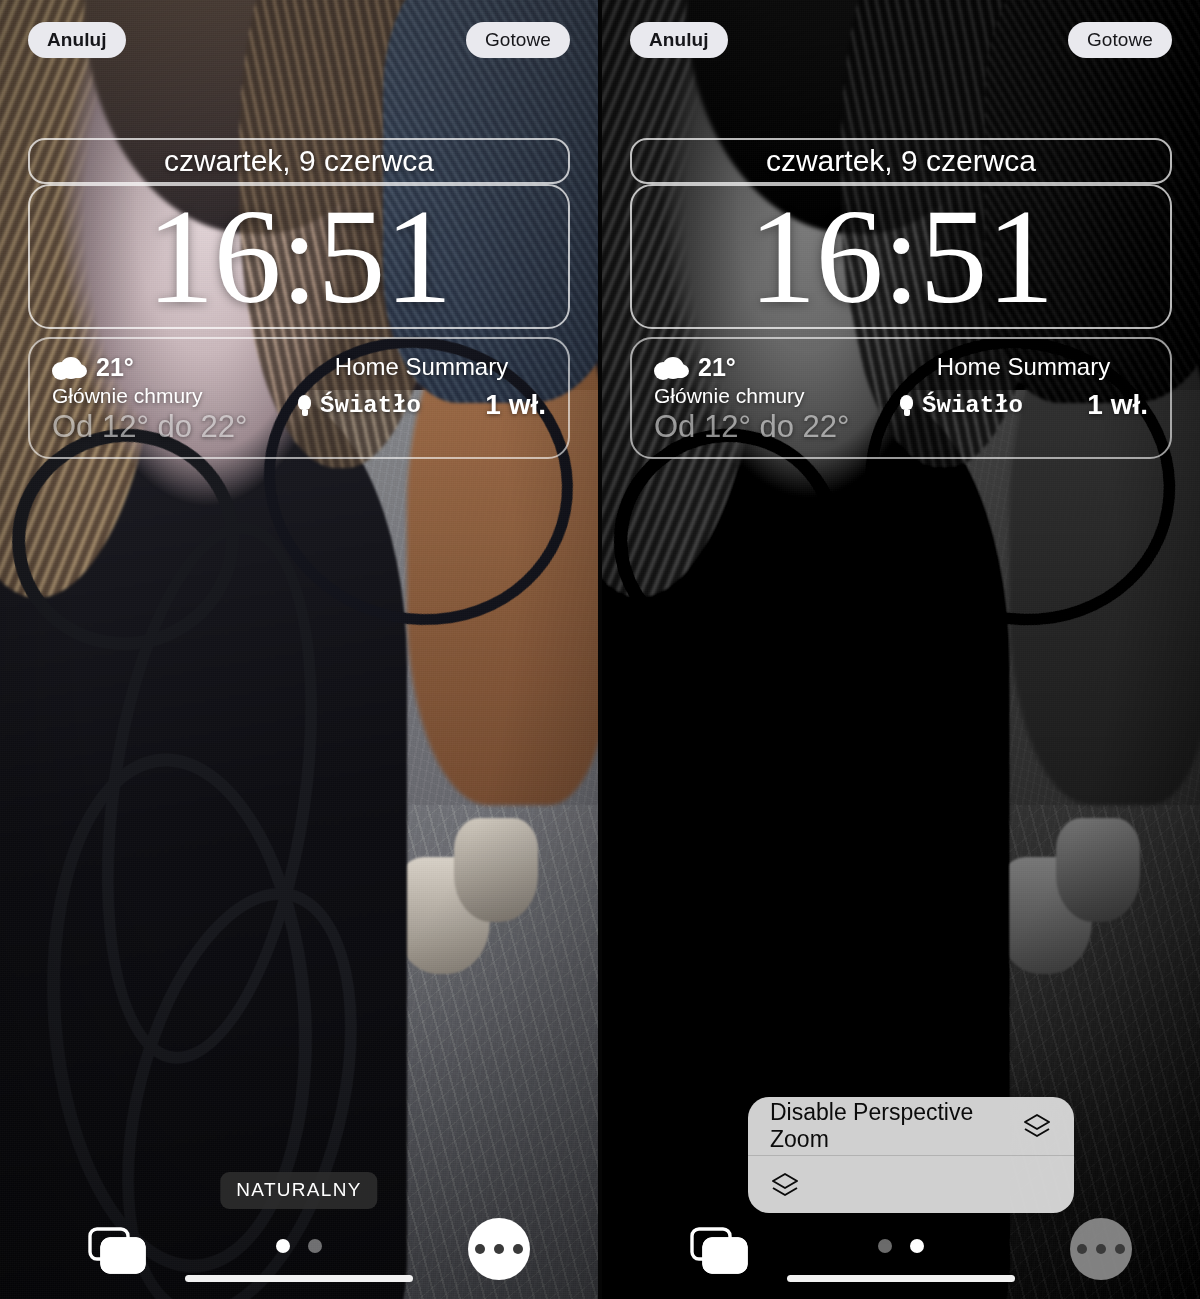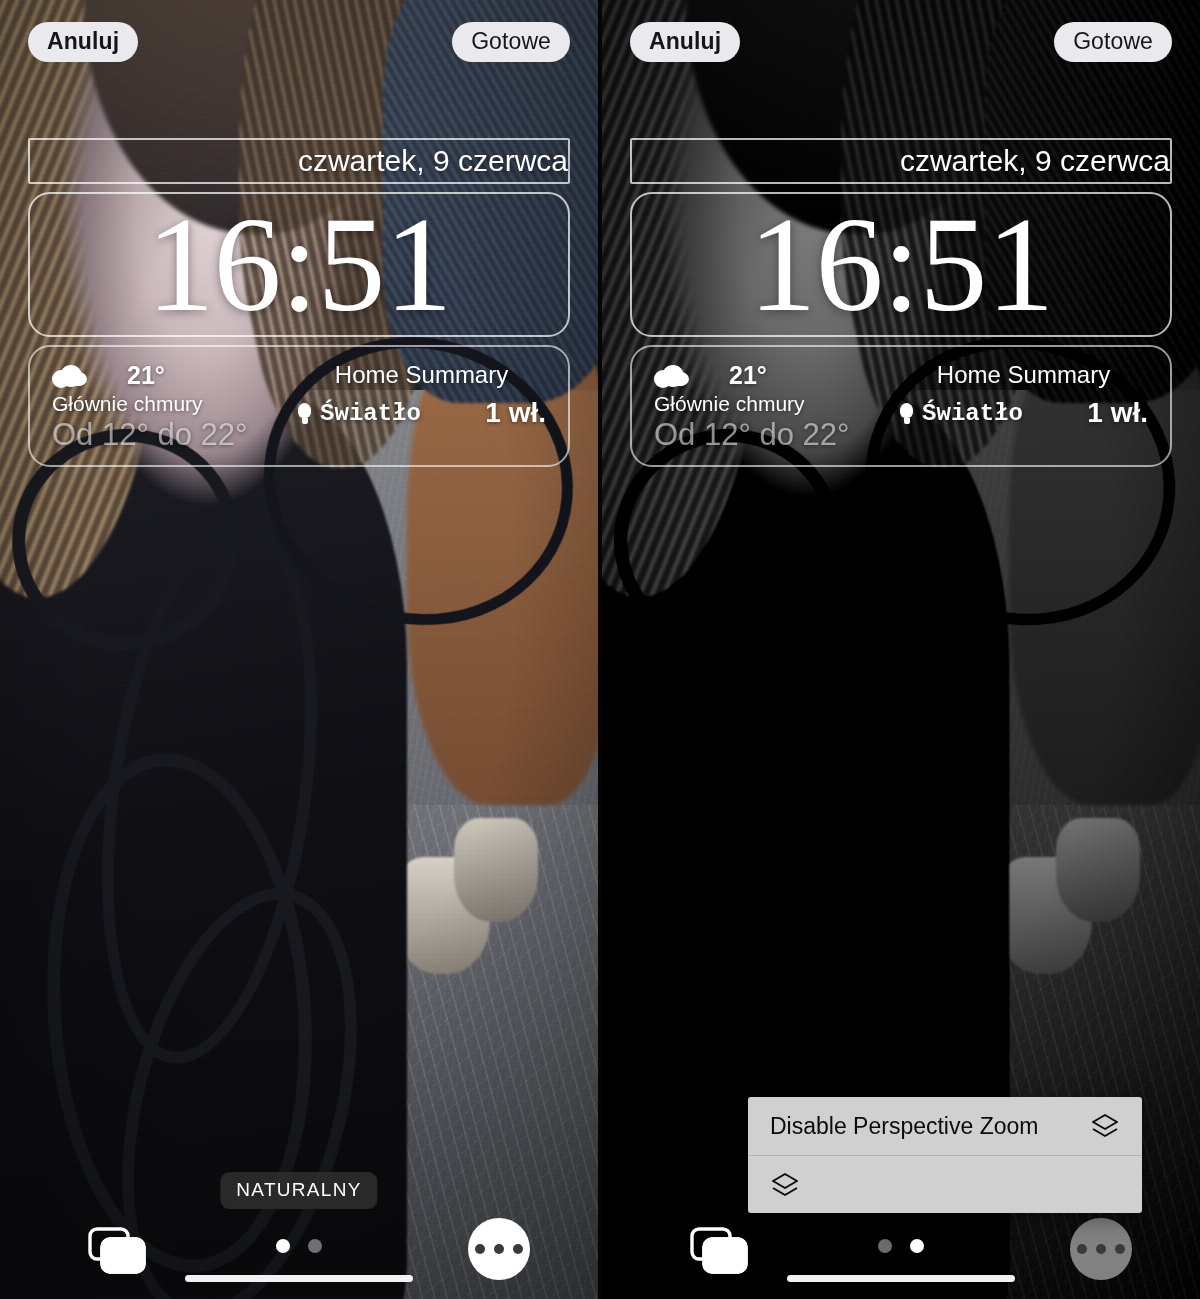--- a/index.html
+++ b/index.html
@@ -147,40 +147,39 @@
     position:absolute; top:22px; left:0; right:0;
     display:flex; justify-content:space-between; align-items:center;
     padding:0 28px;
     z-index:20;
   }
   .pill {
     background:#e9e9ee;
     color:#16161a;
     border-radius:20px;
     padding:8px 19px 9px;
-    font-size:23px;
+    font-size:19px;
     font-weight:700;
     line-height:1;
     letter-spacing:.1px;
   }
   .pill.done { font-weight:400; }
 
   
   .lockwrap { position:absolute; left:28px; right:28px; top:138px; z-index:15; }
   .datebox {
     border:2px solid rgba(255,255,255,.72);
-    border-radius:2px;
+    border-radius:17px;
     height:46px;
-    display:flex; align-items:center; justify-content:flex-end;
+    display:flex; align-items:center; justify-content:center;
     color:#fff;
     font-size:30px;
     text-shadow:0 1px 5px rgba(0,0,0,.45);
   }
   .clockbox {
-    margin-top:8px;
     border:2px solid rgba(255,255,255,.72);
     border-radius:22px;
     height:145px;
     display:flex; align-items:center; justify-content:center;
     overflow:hidden;
   }
   .clock {
     font-family:"Liberation Serif", serif;
     color:#fff;
     font-size:136px;
@@ -201,21 +200,21 @@
   .wcol.right { flex:1.05; padding-left:8px; }
   .wrow { display:flex; align-items:center; gap:10px; }
   .cloud-icon { width:34px; height:22px; position:relative; flex:0 0 34px; }
   .cloud-icon .c1, .cloud-icon .c2, .cloud-icon .c3 {
     position:absolute; background:#fff; border-radius:50%;
   }
   .cloud-icon .c1 { width:18px; height:18px; left:0;  top:5px; }
   .cloud-icon .c2 { width:22px; height:22px; left:8px; top:0; }
   .cloud-icon .c3 { width:17px; height:14px; left:18px; top:7px; }
   .cloud-icon .bar { position:absolute; left:2px; bottom:1px; width:30px; height:10px; background:#fff; border-radius:6px; }
-  .temp { font-size:25px; font-weight:700; text-shadow:0 1px 4px rgba(0,0,0,.5);margin-left:31px; }
+  .temp { font-size:25px; font-weight:700; text-shadow:0 1px 4px rgba(0,0,0,.5); }
   .cond { font-size:21px; margin-top:2px; text-shadow:0 1px 4px rgba(0,0,0,.5); }
   .range { font-size:31px; margin-top:1px; color:rgba(255,255,255,.55); text-shadow:0 1px 4px rgba(0,0,0,.5); }
   .home-title { font-size:24px; font-weight:400; text-align:center; text-shadow:0 1px 4px rgba(0,0,0,.5); }
   .home-row { display:flex; align-items:center; margin-top:8px; gap:8px; }
   .bulb { width:15px; height:21px; position:relative; flex:0 0 15px; }
   .bulb .glass { position:absolute; top:0; left:1px; width:13px; height:15px; background:#fff; border-radius:50% 50% 40% 40%; }
   .bulb .base  { position:absolute; bottom:0; left:4.5px; width:6px; height:6px; background:#fff; border-radius:0 0 2px 2px; }
   .home-name { font-size:24px; font-weight:700; text-shadow:0 1px 4px rgba(0,0,0,.5);font-family:Liberation Mono, monospace; }
   .home-state { font-size:28px; font-weight:700; margin-left:auto; text-shadow:0 1px 4px rgba(0,0,0,.5); }
 
@@ -255,23 +254,23 @@
   .more-btn i { width:10px; height:10px; border-radius:50%; background:#3a3a3a; display:block; }
   .home-indicator {
     position:absolute; bottom:17px; left:50%; transform:translateX(-50%);
     width:228px; height:7px; border-radius:4px; background:#f2f2f2;
   }
 
   
   .ctx-menu {
     position:absolute;
     left:146px; bottom:86px;
-    width:394px;
+    width:326px;
     background:rgba(216,216,216,.96);
-    border-radius:3px;
+    border-radius:21px;
     overflow:hidden;
     z-index:30;
     box-shadow:0 6px 22px rgba(0,0,0,.4);
   }
   .ctx-item {
     height:58px;
     display:flex; align-items:center;
     padding:0 22px;
     color:#0b0b0b;
     font-size:23px;

